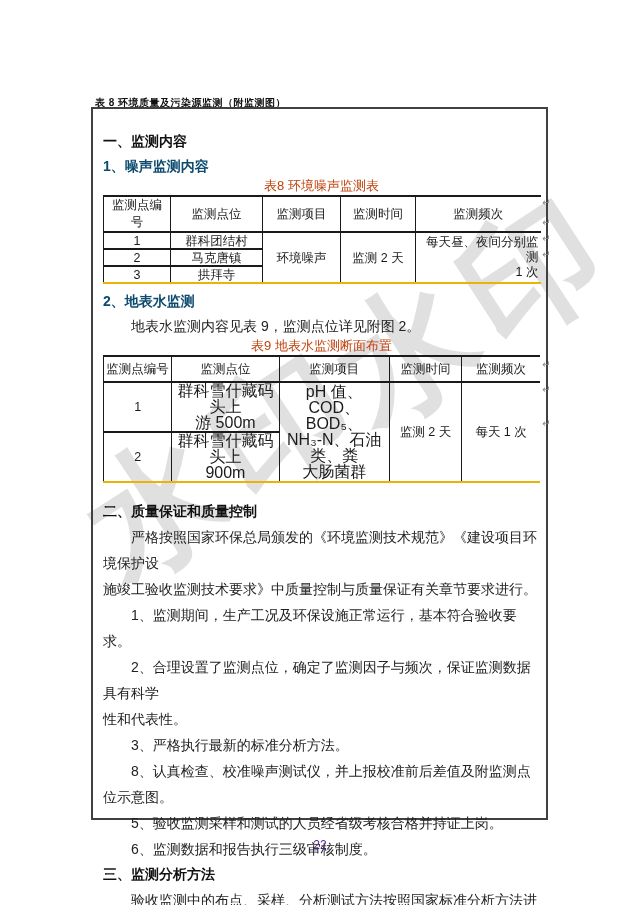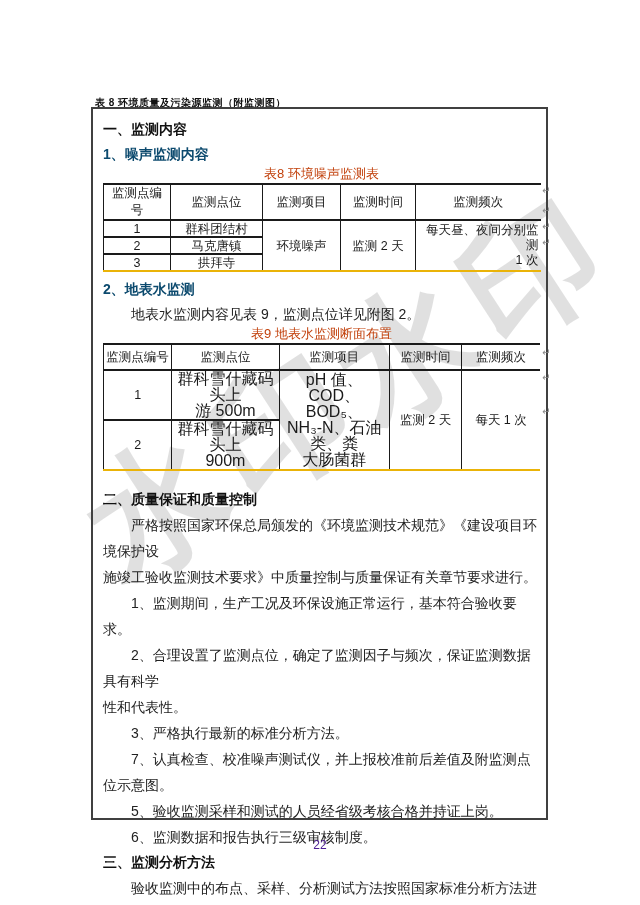--- a/index.html
+++ b/index.html
@@ -31,21 +31,21 @@
     font-weight:bold;
   }
   .wm-a{left:350px;top:300px;}
   .wm-b{left:100px;top:455px;}
   
   .content-box{
     position:absolute;left:91px;top:107px;
     width:457px;height:713px;
     border:2px solid #404040;
     box-sizing:border-box;
-    padding:8px 8px 0 10px;
+    padding:20px 8px 0 10px;
   }
   .h-sec{font-size:14px;font-weight:bold;line-height:25px;color:#111;}
   .h-sub{font-size:14px;font-weight:bold;line-height:25px;color:#0c4a6e;}
   .para{font-size:14px;line-height:25px;color:#222;}
   .indent{text-indent:2em;}
   .body-line{font-size:14px;line-height:26px;color:#222;}
   .tbl-caption{
     width:437px;text-align:center;
     font-size:13px;font-weight:normal;color:#c2410c;
     height:14px;line-height:14px;margin-top:0;
@@ -194,21 +194,21 @@
     </div>
 
     <div class="spacer-md"></div>
     <div class="h-sec">二、质量保证和质量控制</div>
     <div class="body-line indent">严格按照国家环保总局颁发的《环境监测技术规范》《建设项目环境保护设</div>
     <div class="body-line">施竣工验收监测技术要求》中质量控制与质量保证有关章节要求进行。</div>
     <div class="body-line indent">1、监测期间，生产工况及环保设施正常运行，基本符合验收要求。</div>
     <div class="body-line indent">2、合理设置了监测点位，确定了监测因子与频次，保证监测数据具有科学</div>
     <div class="body-line">性和代表性。</div>
     <div class="body-line indent">3、严格执行最新的标准分析方法。</div>
-    <div class="body-line indent">7、认真检查、校准噪声测试仪，并上报校准前后差值及附监测点位示意图。</div>
+    <div class="body-line indent">8、认真检查、校准噪声测试仪，并上报校准前后差值及附监测点位示意图。</div>
     <div class="body-line indent">5、验收监测采样和测试的人员经省级考核合格并持证上岗。</div>
     <div class="body-line indent">6、监测数据和报告执行三级审核制度。</div>
 
     <div class="h-sec">三、监测分析方法</div>
     <div class="body-line indent">验收监测中的布点、采样、分析测试方法按照国家标准分析方法进行。监测</div>
 
   </div>
 
   <div class="page-number">22</div>
 

